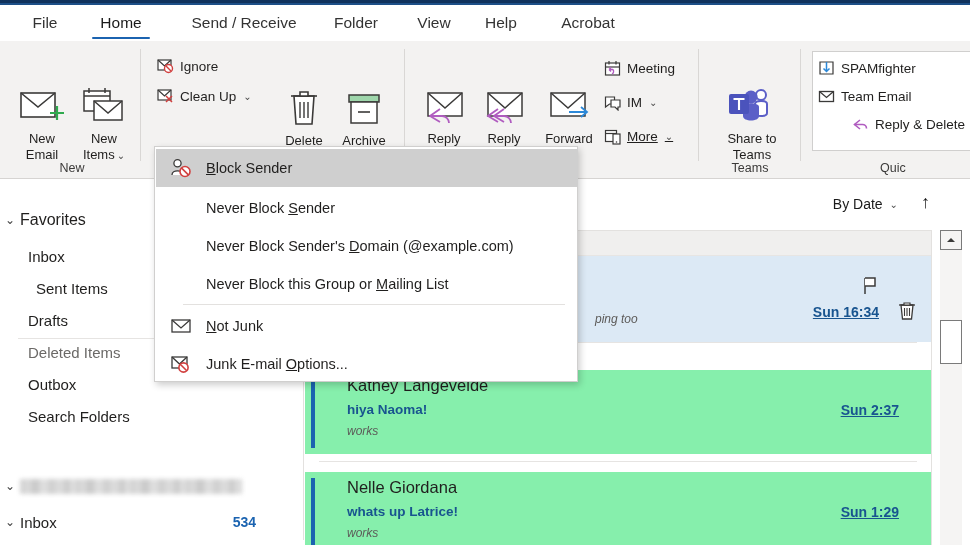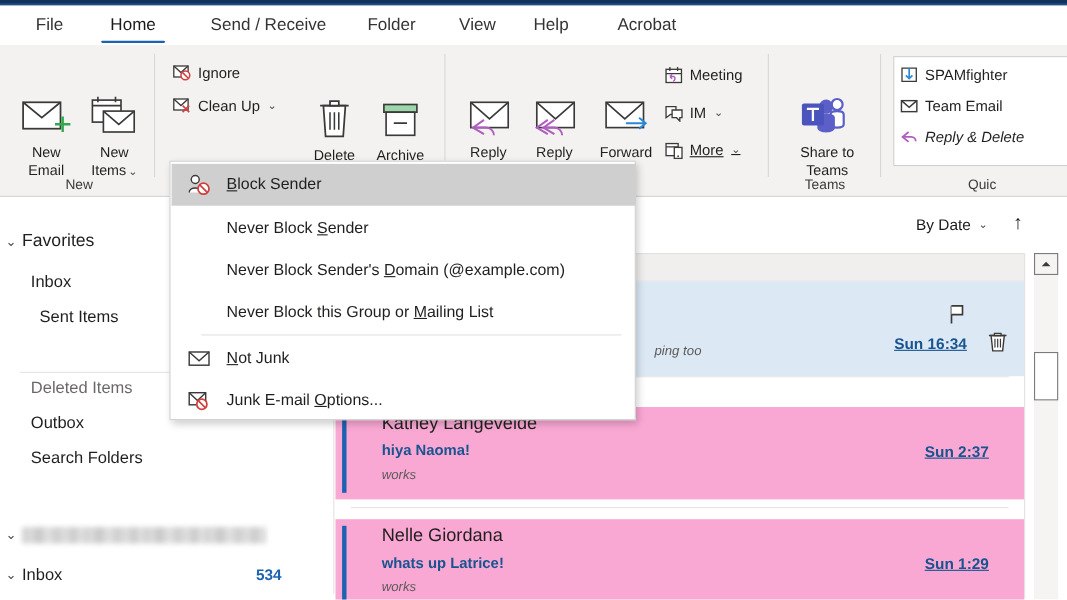--- a/index.html
+++ b/index.html
@@ -128,21 +128,21 @@
     font-size: 18px; color: #1a1a1a; line-height: 20px;
   }
   .group-band {
     position: absolute; left: 0; top: 50px; width: 626px; height: 26px;
     background: #f0efee; border-top: 1px solid #e3e1df;
     border-bottom: 1px solid #e7e5e3;
   }
 
   .mrow {
     position: absolute; left: 0; width: 626px;
-    background: #f9a8d4;
+    background: #86efac;
   }
   .mrow.selected { background: #dce9f5; }
   .mrow-bar {
     position: absolute; left: 6px; top: 6px; width: 4px; bottom: 6px;
     background: #1b63b0;
   }
   .m-from {
     position: absolute; left: 42px; font-size: 16.5px; color: #201f1e;
     white-space: nowrap;
   }
@@ -447,21 +447,21 @@
     <div class="smallbtn" style="left:818px;top:44px;">
       <span>
         <svg width="18" height="17" viewBox="0 0 18 17">
           <rect x="1.5" y="3.5" width="14" height="10" fill="#fff" stroke="#3b3a39" stroke-width="1.3"></rect>
           <path d="M1.5 3.5 L8.5 9.5 L15.5 3.5" fill="none" stroke="#3b3a39" stroke-width="1.3"></path>
         </svg>
       </span>
       <span>Team Email</span>
     </div>
 
-    <div class="smallbtn" style="left:818px;top:72px;font-style:italic;">
+    <div class="smallbtn" style="left:852px;top:72px;">
       <span>
         <svg width="18" height="17" viewBox="0 0 18 17">
           <path d="M8 4 L2.5 8.5 L8 13" fill="none" stroke="#b05cc0" stroke-width="1.6"></path>
           <path d="M2.5 8.5 h8 a4 4 0 0 1 4 4" fill="none" stroke="#b05cc0" stroke-width="1.6"></path>
         </svg>
       </span>
       <span>Reply &amp; Delete</span>
     </div>
 
     <div class="rgroup-label" style="left:880px;width:120px;text-align:left;">Quic</div>
@@ -472,20 +472,23 @@
     <div class="nav-row group" style="top:24px;">
       <span class="nav-chev">⌄</span>
       <span class="nav-label">Favorites</span>
     </div>
 
     <div class="nav-row" style="top:60px;padding-left:28px;">
       <span class="nav-label">Inbox</span>
     </div>
     <div class="nav-row" style="top:92px;padding-left:36px;">
       <span class="nav-label">Sent Items</span>
+    </div>
+    <div class="nav-row" style="top:124px;padding-left:28px;">
+      <span class="nav-label">Drafts</span>
     </div>
     <div class="sidebar-hr" style="top:158px;"></div>
     <div class="nav-row" style="top:156px;padding-left:28px;color:#6b6967;">
       <span class="nav-label">Deleted Items</span>
     </div>
     <div class="nav-row" style="top:188px;padding-left:28px;">
       <span class="nav-label">Outbox</span>
     </div>
     <div class="nav-row" style="top:220px;padding-left:28px;">
       <span class="nav-label">Search Folders</span>

